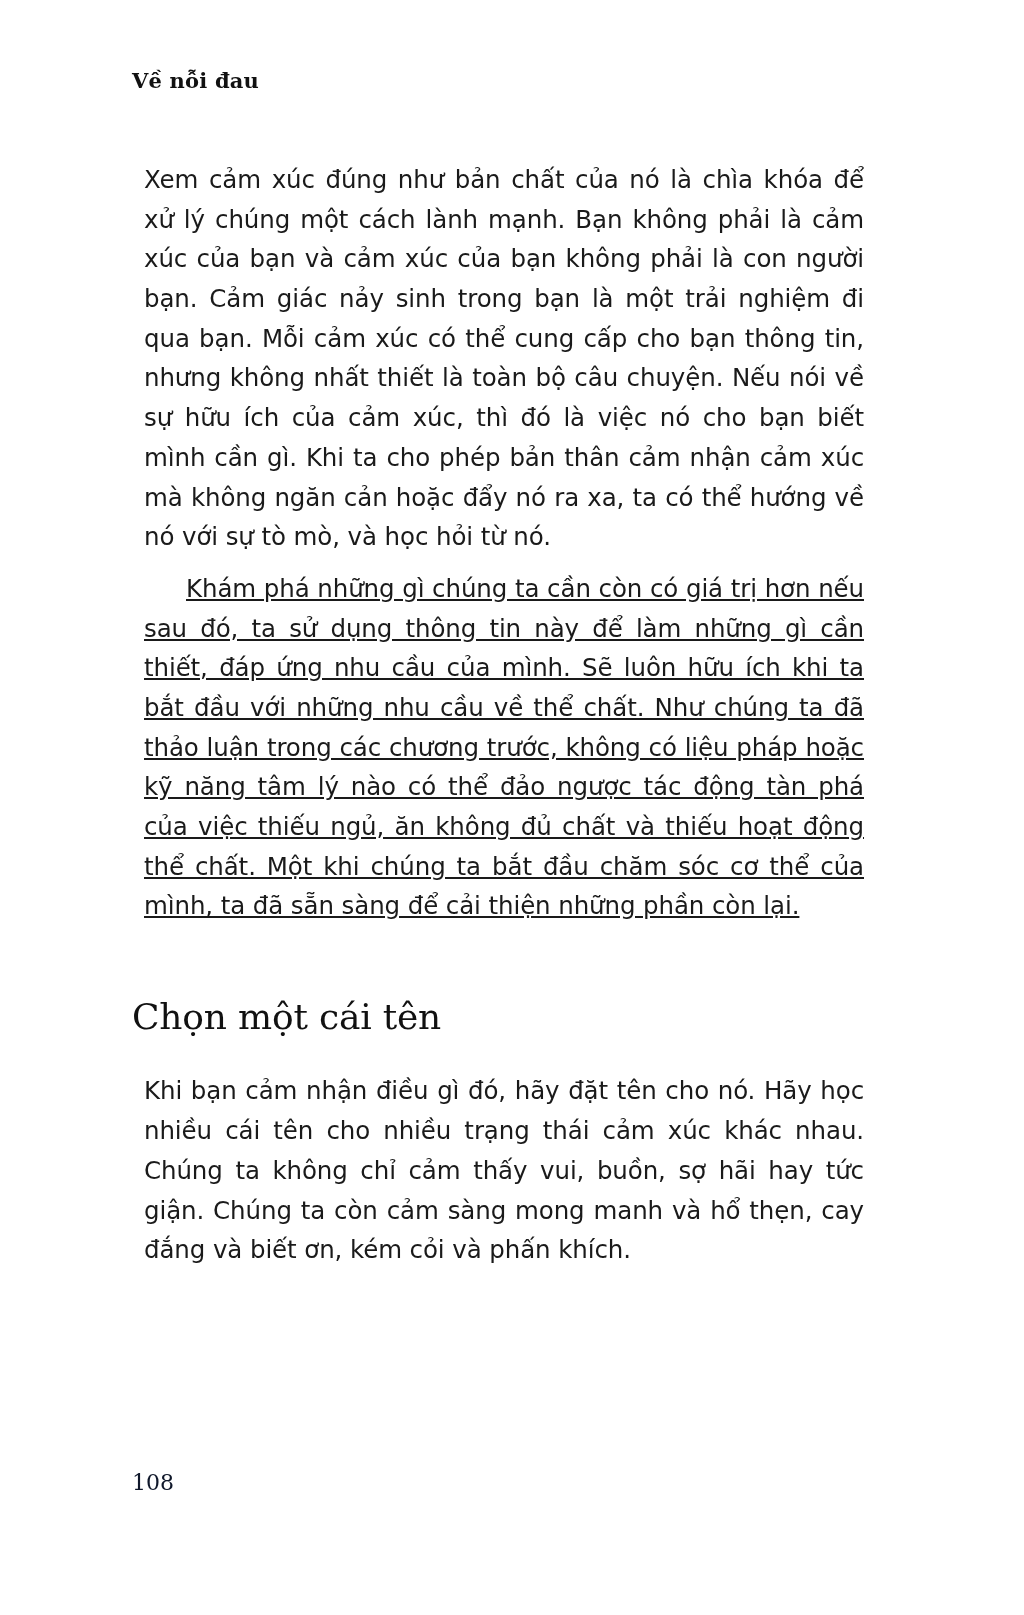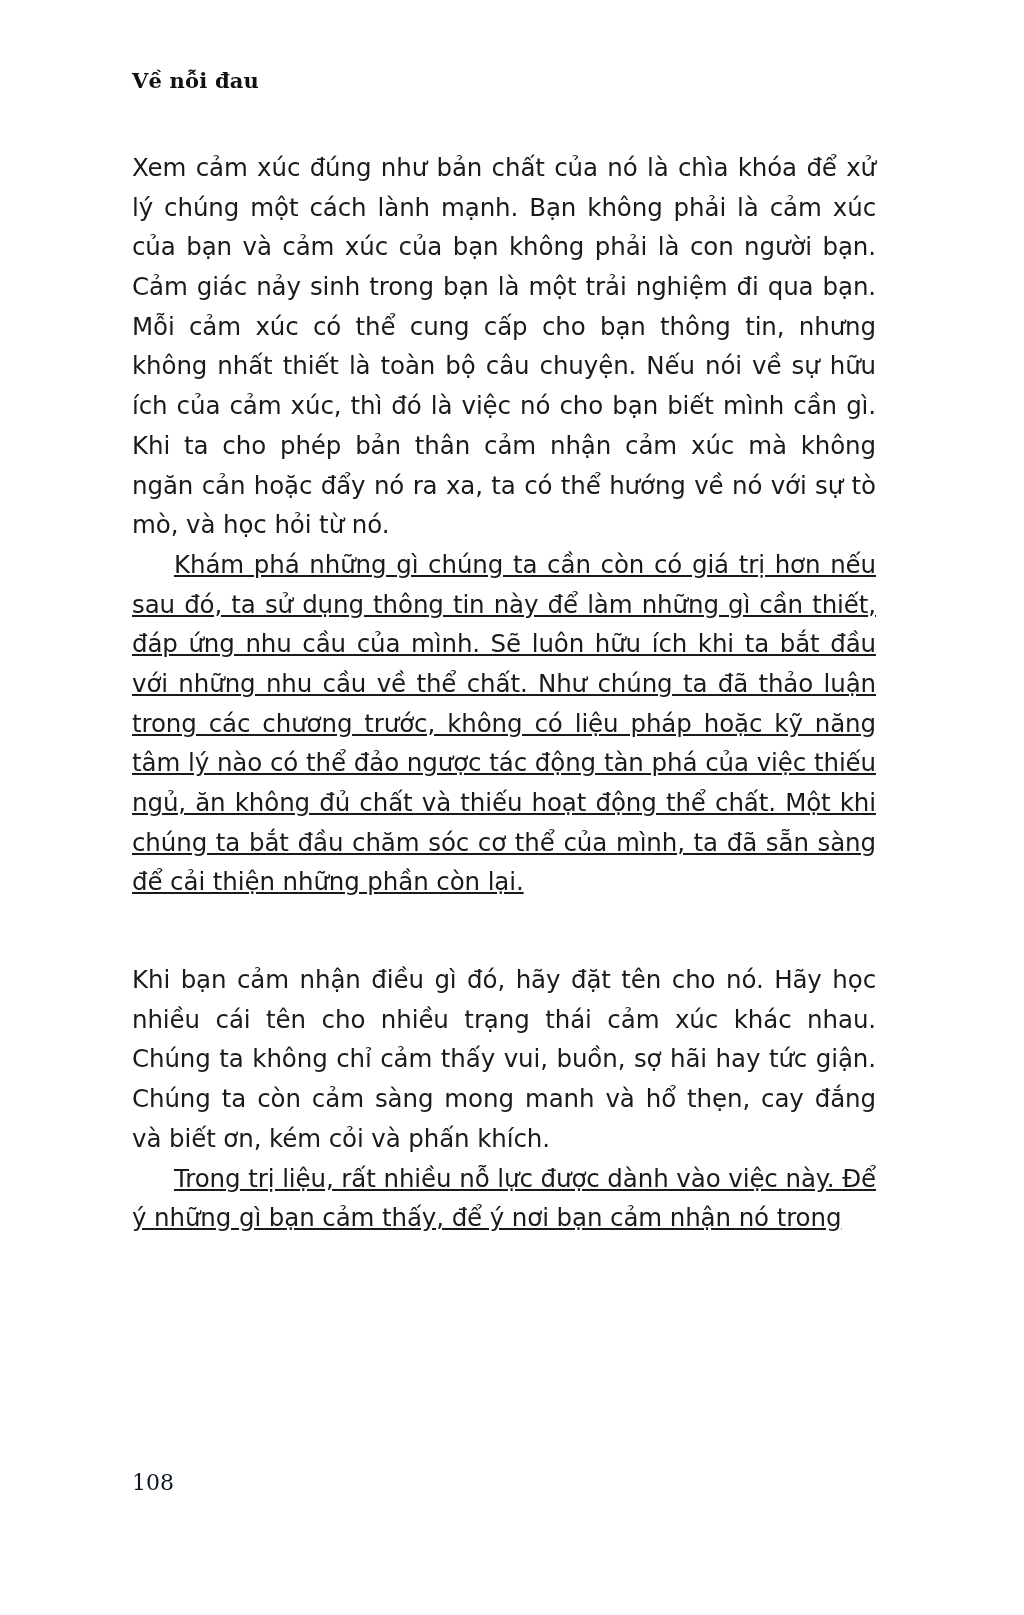--- a/index.html
+++ b/index.html
@@ -57,21 +57,21 @@
     letter-spacing: -0.2px;
     margin: 0 0 34px 0;
     color: #111111;
   }
   p.body-text {
     font-family: "DejaVu Sans", sans-serif;
     font-size: 24.5px;
     line-height: 1.62;
     text-align: justify;
     text-justify: inter-word;
-    margin: 0;
+    margin: 12px;
     color: #1a1a1a;
     letter-spacing: -0.1px;
   }
   p.body-text.indent {
     text-indent: 42px;
     text-decoration: underline;
   }
   .spacer-before-heading {
     height: 58px;
   }
@@ -93,22 +93,22 @@
 
   <div class="content">
 
 
     <p class="body-text">Xem cảm xúc đúng như bản chất của nó là chìa khóa để xử lý chúng một cách lành mạnh. Bạn không phải là cảm xúc của bạn và cảm xúc của bạn không phải là con người bạn. Cảm giác nảy sinh trong bạn là một trải nghiệm đi qua bạn. Mỗi cảm xúc có thể cung cấp cho bạn thông tin, nhưng không nhất thiết là toàn bộ câu chuyện. Nếu nói về sự hữu ích của cảm xúc, thì đó là việc nó cho bạn biết mình cần gì. Khi ta cho phép bản thân cảm nhận cảm xúc mà không ngăn cản hoặc đẩy nó ra xa, ta có thể hướng về nó với sự tò mò, và học hỏi từ nó.</p>
 
     <p class="body-text indent">Khám phá những gì chúng ta cần còn có giá trị hơn nếu sau đó, ta sử dụng thông tin này để làm những gì cần thiết, đáp ứng nhu cầu của mình. Sẽ luôn hữu ích khi ta bắt đầu với những nhu cầu về thể chất. Như chúng ta đã thảo luận trong các chương trước, không có liệu pháp hoặc kỹ năng tâm lý nào có thể đảo ngược tác động tàn phá của việc thiếu ngủ, ăn không đủ chất và thiếu hoạt động thể chất. Một khi chúng ta bắt đầu chăm sóc cơ thể của mình, ta đã sẵn sàng để cải thiện những phần còn lại.</p>
 
     <div class="spacer-before-heading"></div>
 
+    <h2 class="section-title-2">Chọn một cái tên</h2>
 
     <p class="body-text">Khi bạn cảm nhận điều gì đó, hãy đặt tên cho nó. Hãy học nhiều cái tên cho nhiều trạng thái cảm xúc khác nhau. Chúng ta không chỉ cảm thấy vui, buồn, sợ hãi hay tức giận. Chúng ta còn cảm sàng mong manh và hổ thẹn, cay đắng và biết ơn, kém cỏi và phấn khích.</p>
 
-    <p class="body-text indent">Trong trị liệu, rất nhiều nỗ lực được dành vào việc này. Để ý những gì bạn cảm thấy, để ý nơi bạn cảm nhận nó trong</p>
 
   </div>
 
   <div class="folio">108</div>
 
 </div>
 
 </body></html>

